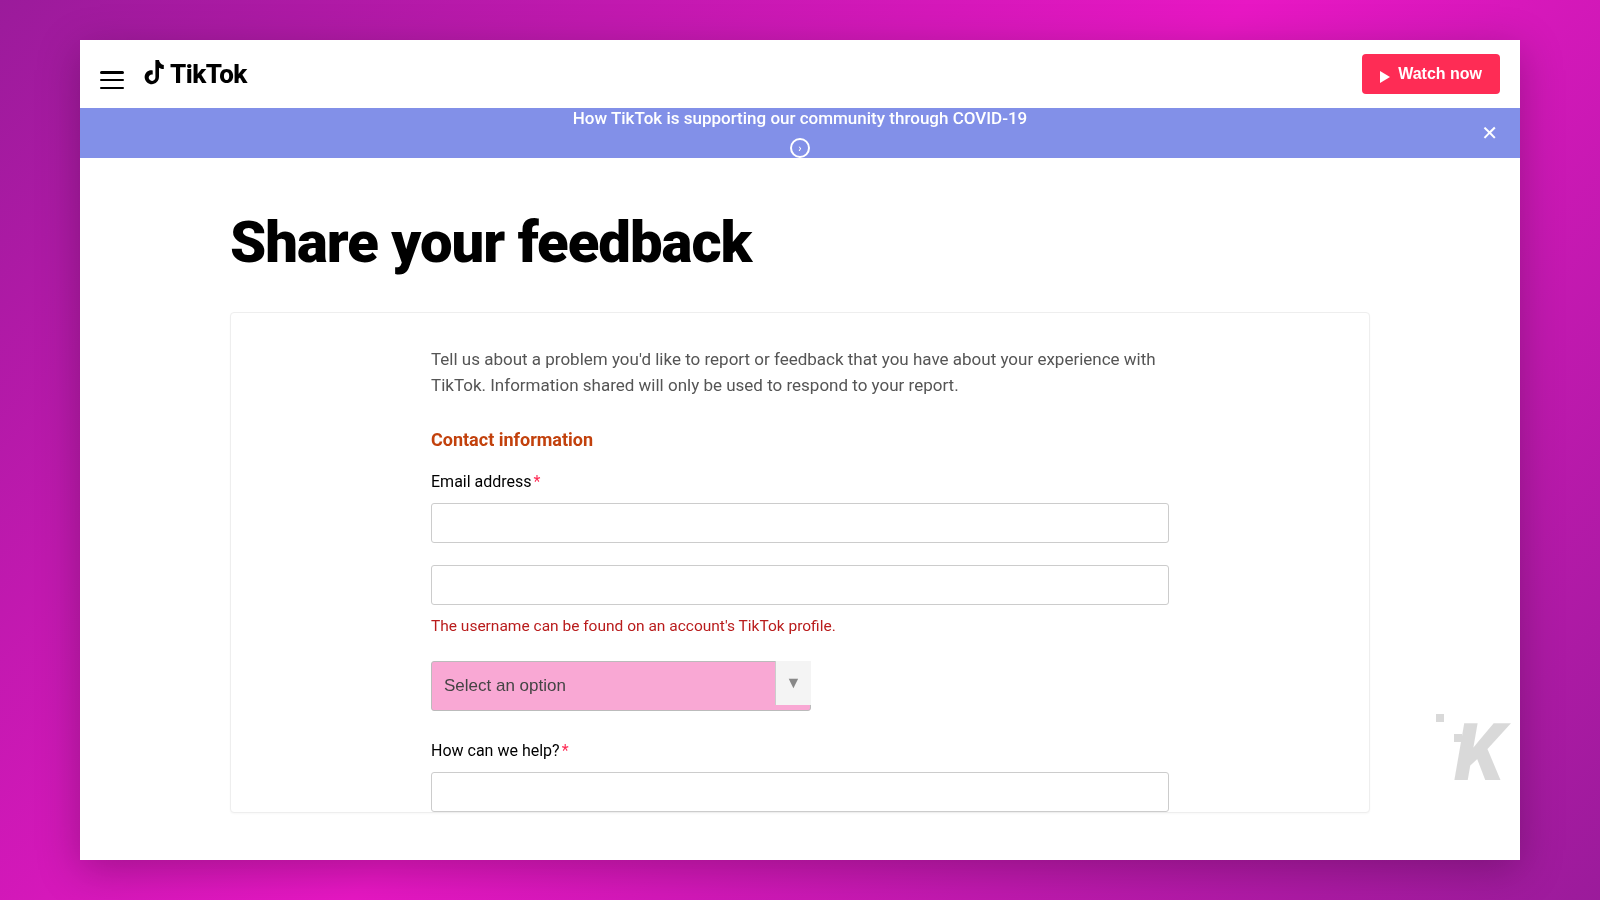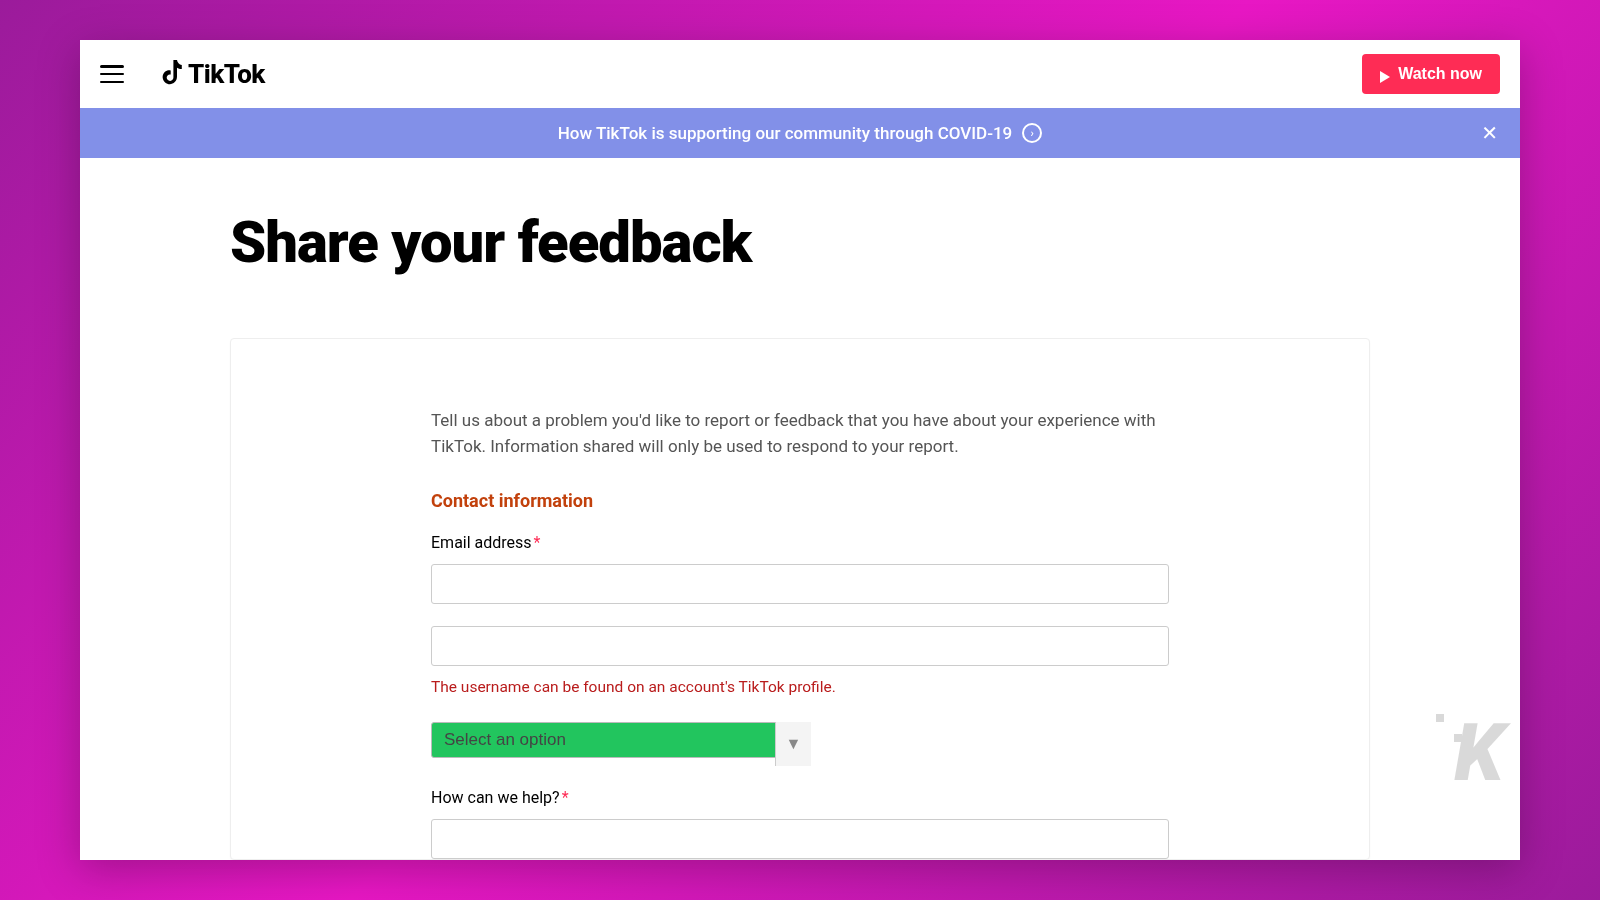--- a/index.html
+++ b/index.html
@@ -25,22 +25,22 @@
     }
     .topbar {
       display: flex;
       align-items: center;
       justify-content: space-between;
       padding: 14px 20px;
       height: 68px;
     }
     .topbar-left {
       display: flex;
-      align-items: center;
-      gap: 36px;
+      align-items: flex-end;
+      gap: 18px;
     }
     .menu-icon {
       width: 24px;
       height: 18px;
       display: flex;
       flex-direction: column;
       justify-content: space-between;
       cursor: pointer;
     }
     .menu-icon span {
@@ -92,20 +92,21 @@
       position: relative;
       height: 50px;
       font-size: 17px;
       font-weight: 500;
     }
     .banner-link {
       display: flex;
       align-items: center;
       gap: 10px;
       cursor: pointer;
+      flex-direction: column;
     }
     .circle-arrow {
       width: 20px;
       height: 20px;
       border: 2px solid #fff;
       border-radius: 50%;
       display: flex;
       align-items: center;
       justify-content: center;
       font-size: 11px;
@@ -123,27 +124,27 @@
     .content {
       flex: 1;
       padding: 50px 150px 0 150px;
       overflow: hidden;
     }
     .page-title {
       font-size: 58px;
       font-weight: 900;
       color: #000;
       letter-spacing: -1px;
-      margin-bottom: 62px;
+      margin-bottom: 36px;
     }
     .form-card {
       background: #fff;
       border: 1px solid #eee;
       border-radius: 4px;
-      padding: 68px 200px 0 200px;
+      padding: 33px 200px 0 200px;
       box-shadow: 0 1px 2px rgba(0,0,0,0.03);
     }
     .intro {
       color: #555;
       font-size: 17px;
       line-height: 1.55;
       margin-bottom: 30px;
     }
     .section-head {
       font-weight: 700;
@@ -173,27 +174,27 @@
       margin-top: -10px;
       margin-bottom: 26px;
     }
     .select-wrap {
       position: relative;
       width: 380px;
       margin-bottom: 30px;
     }
     .select {
       width: 100%;
-      height: 36px;
+      height: 50px;
       border: 1px solid #bbb;
       border-radius: 3px;
       padding: 0 12px;
       font-size: 17px;
       color: #444;
-      background: #22c55e;
+      background: #f9a8d4;
       appearance: none;
       cursor: pointer;
     }
     .select-arrow {
       position: absolute;
       right: 0;
       top: 0;
       width: 36px;
       height: 44px;
       border-left: 1px solid #ccc;

